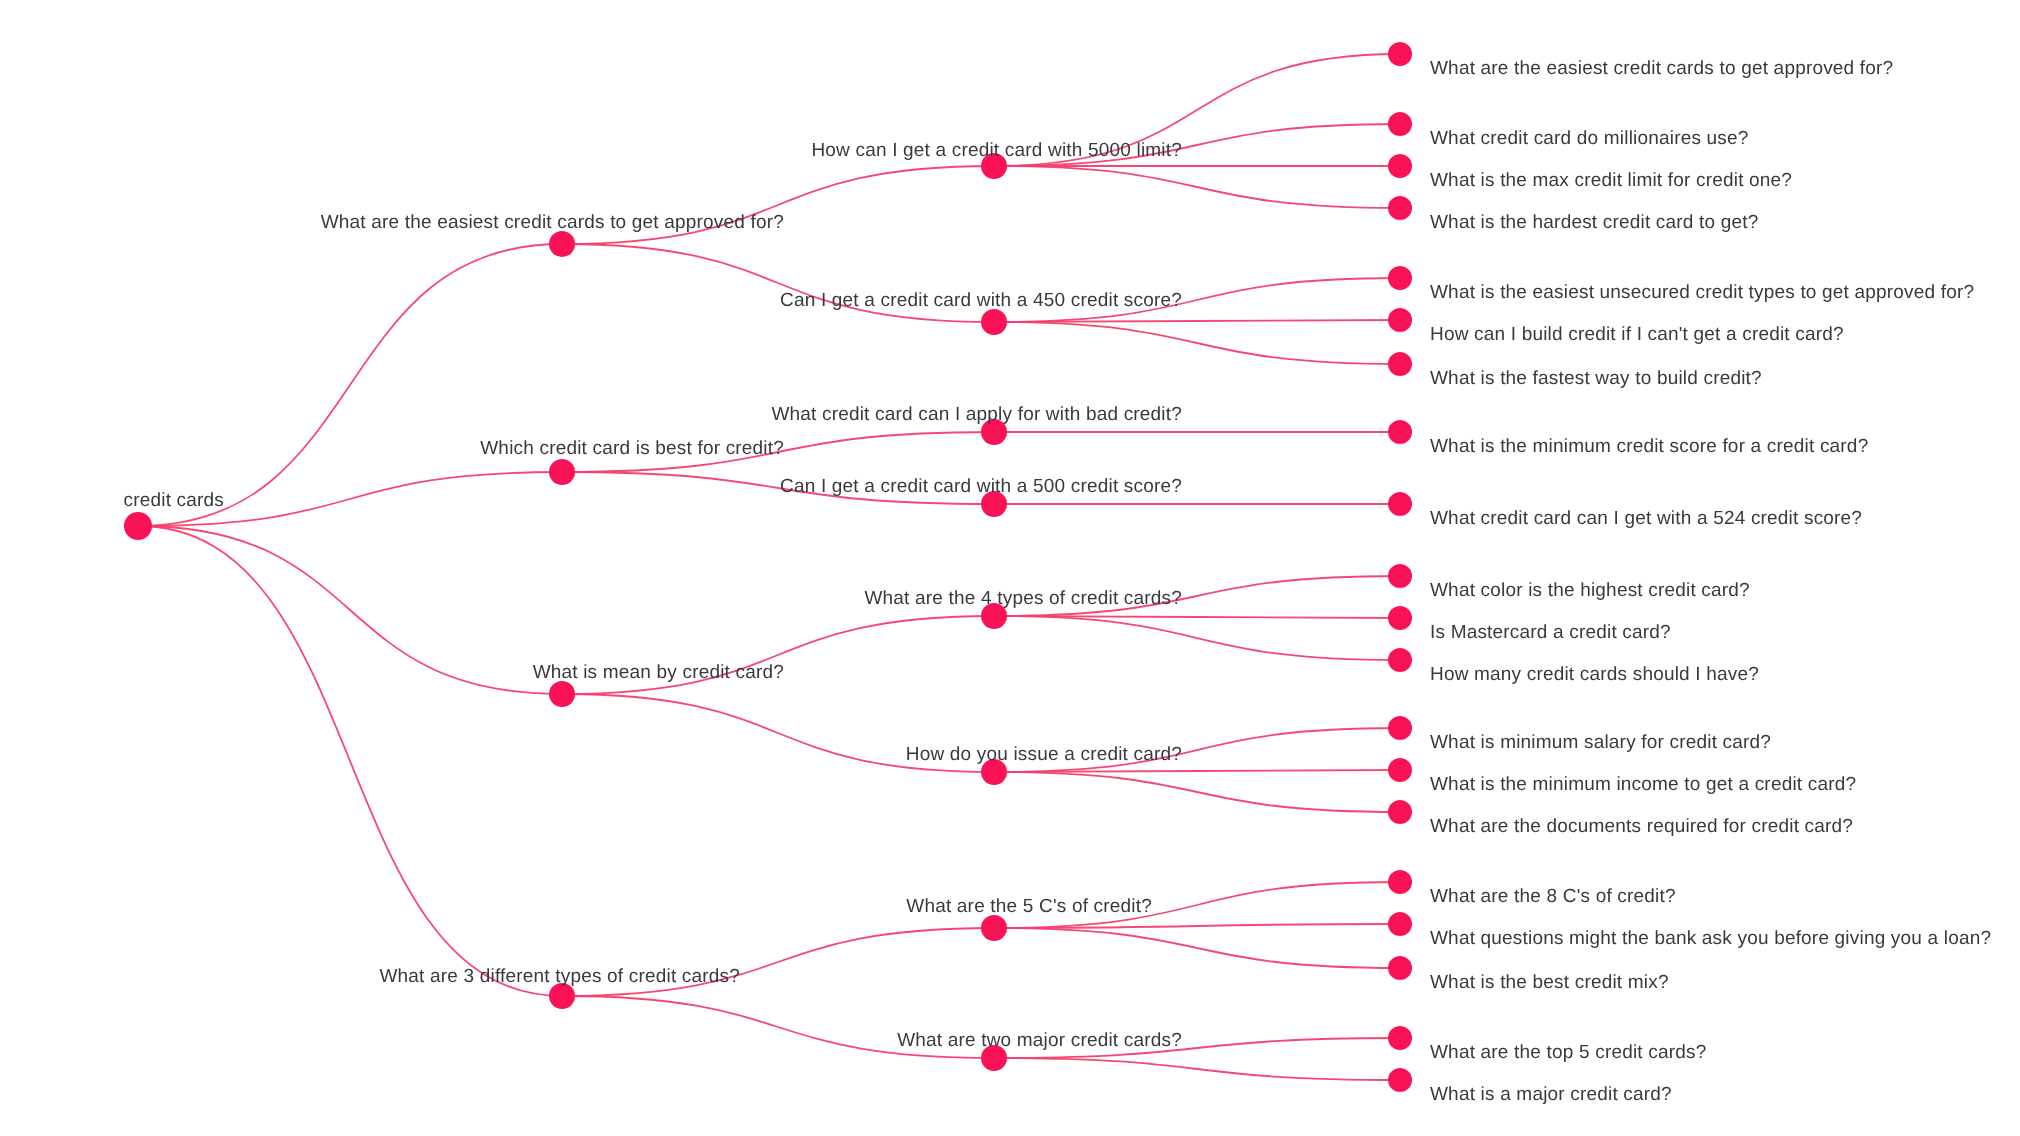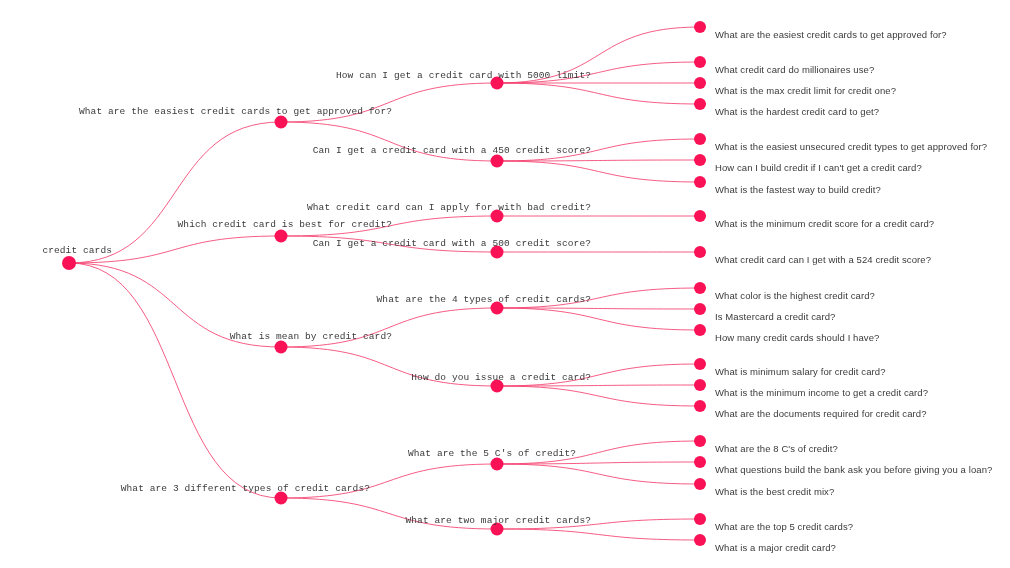--- a/index.html
+++ b/index.html
@@ -38,21 +38,20 @@
     font-family: "Liberation Sans", sans-serif;
     font-size: 9.5px;
     line-height: 12px;
     color: #3a3a3a;
     white-space: nowrap;
     letter-spacing: 0.01em;
     margin-top: 8px;
   }
   .node-label.anchor-end {
     transform: translate(-100%, -50%);
-    font-family: Liberation Mono, monospace;
   }
   .node-label.anchor-start {
     transform: translate(0, -50%);
   }
 </style>
 </head>
 <body>
 
 <div id="mindmap-root">
   <svg id="mindmap-svg" viewBox="0 0 1010 568" xmlns="http://www.w3.org/2000/svg">
@@ -148,19 +147,19 @@
       <div class="node-label anchor-start" style="left: 715px; top: 288px; color: rgb(58, 58, 58);">What color is the highest credit card?</div>
       <div class="node-label anchor-start" style="left: 715px; top: 309px; color: rgb(58, 58, 58);">Is Mastercard a credit card?</div>
       <div class="node-label anchor-start" style="left: 715px; top: 330px; color: rgb(58, 58, 58);">How many credit cards should I have?</div>
       <div class="node-label anchor-end" style="left: 591px; top: 370px; color: rgb(58, 58, 58); text-align: center;">How do you issue a credit card?</div>
       <div class="node-label anchor-start" style="left: 715px; top: 364px; color: rgb(58, 58, 58);">What is minimum salary for credit card?</div>
       <div class="node-label anchor-start" style="left: 715px; top: 385px; color: rgb(58, 58, 58);">What is the minimum income to get a credit card?</div>
       <div class="node-label anchor-start" style="left: 715px; top: 406px; color: rgb(58, 58, 58);">What are the documents required for credit card?</div>
       <div class="node-label anchor-end" style="left: 370px; top: 481px; color: rgb(58, 58, 58);">What are 3 different types of credit cards?</div>
       <div class="node-label anchor-end" style="left: 576px; top: 446px; color: rgb(58, 58, 58);">What are the 5 C's of credit?</div>
       <div class="node-label anchor-start" style="left: 715px; top: 441px; color: rgb(58, 58, 58);">What are the 8 C's of credit?</div>
-      <div class="node-label anchor-start" style="left: 715px; top: 462px; color: rgb(58, 58, 58);">What questions build the bank ask you before giving you a loan?</div>
+      <div class="node-label anchor-start" style="left: 715px; top: 462px; color: rgb(58, 58, 58);">What questions might the bank ask you before giving you a loan?</div>
       <div class="node-label anchor-start" style="left: 715px; top: 484px; color: rgb(58, 58, 58);">What is the best credit mix?</div>
       <div class="node-label anchor-end" style="left: 591px; top: 513px; color: rgb(58, 58, 58);">What are two major credit cards?</div>
       <div class="node-label anchor-start" style="left: 715px; top: 519px; color: rgb(58, 58, 58);">What are the top 5 credit cards?</div>
       <div class="node-label anchor-start" style="left: 715px; top: 540px; color: rgb(58, 58, 58);">What is a major credit card?</div>
     </div>
 </div>
 
 </body></html>

